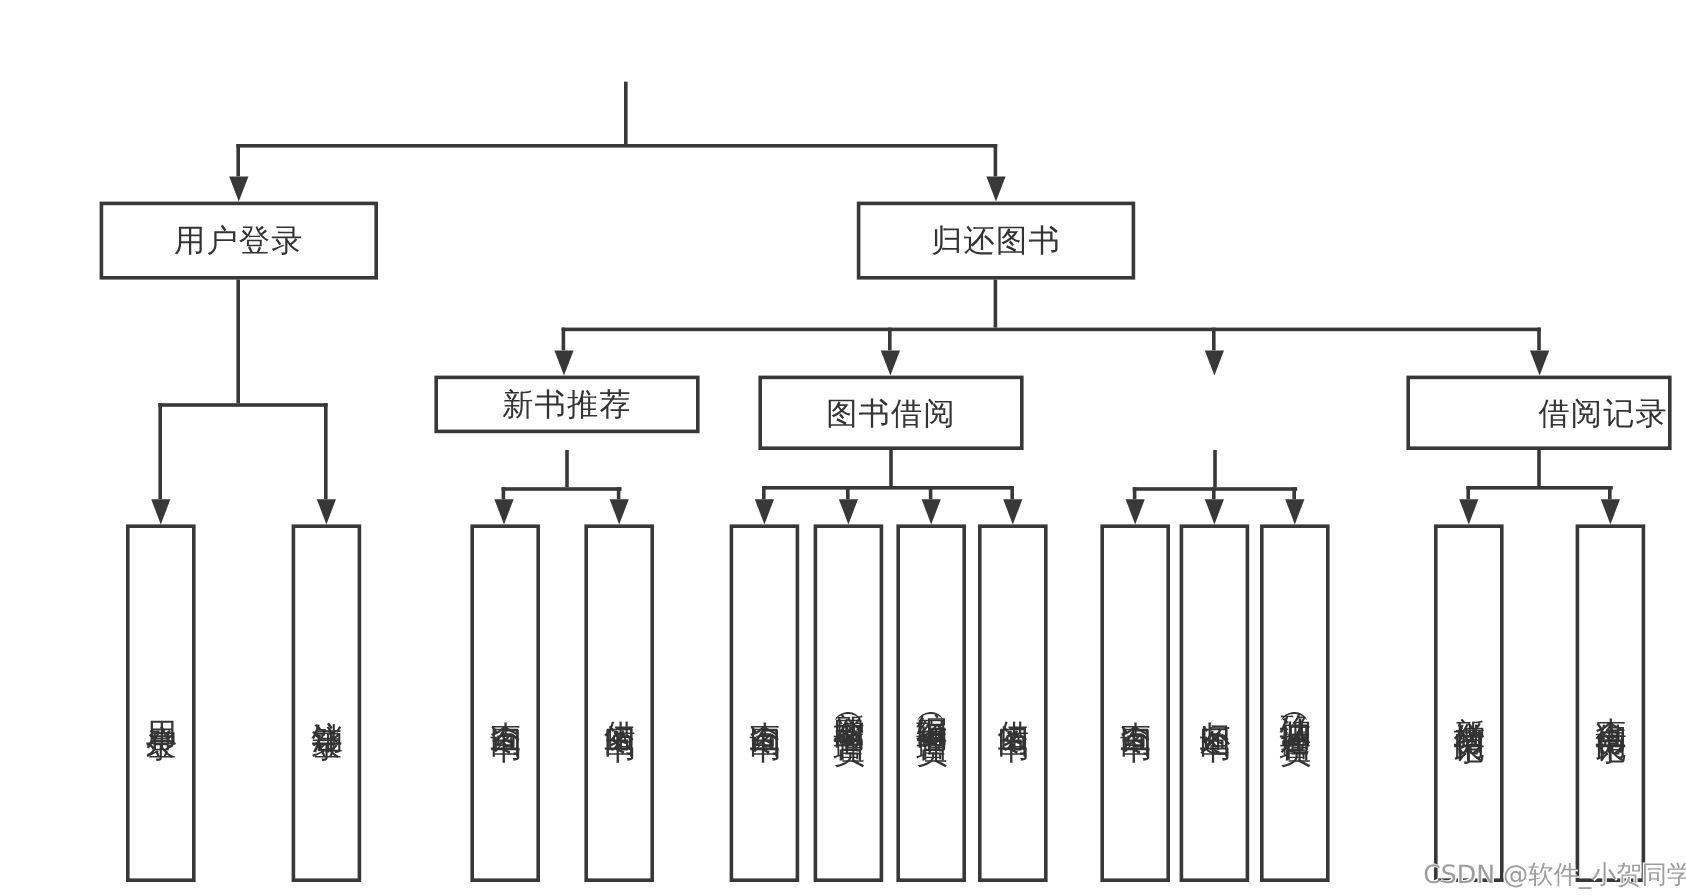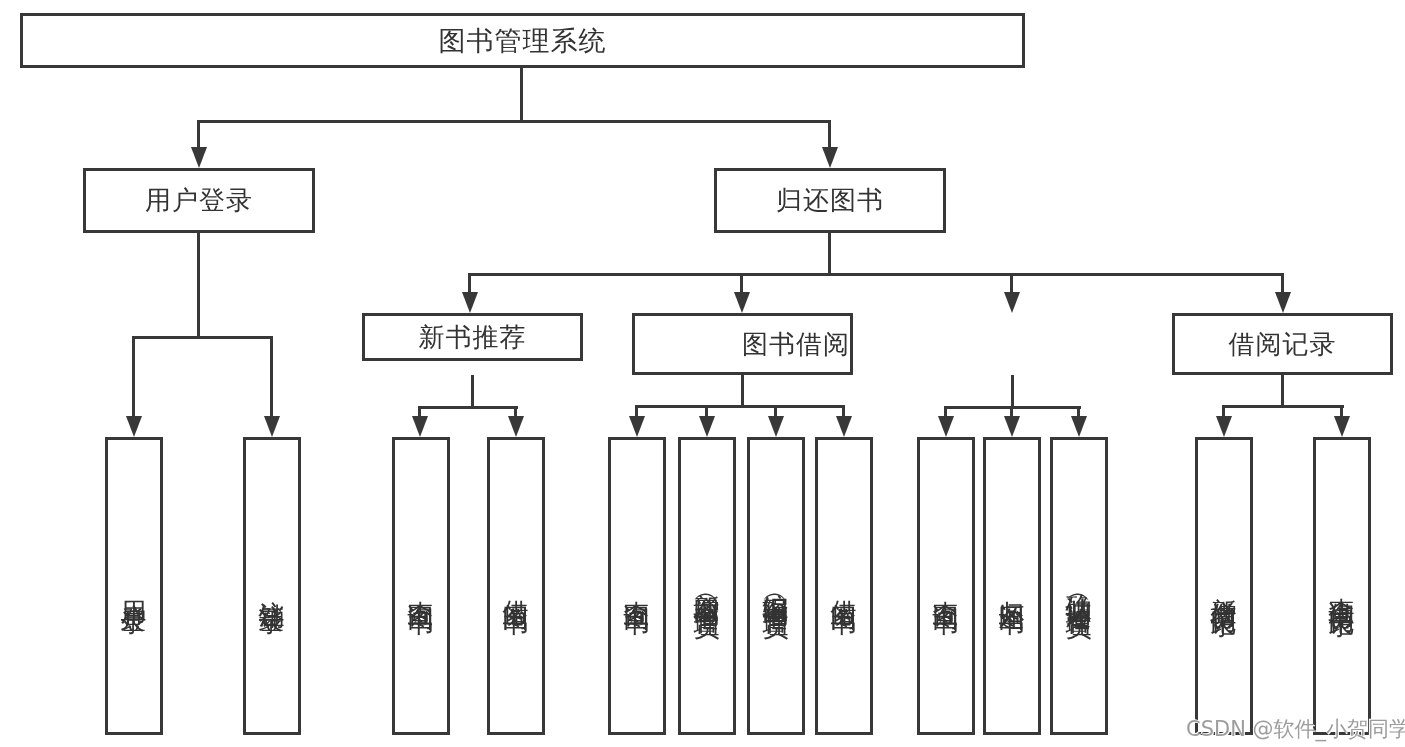--- a/index.html
+++ b/index.html
@@ -62,45 +62,42 @@
     color: #9d9d9d;
     text-shadow: 1px 1px 0 #ffffff, -1px -1px 0 #ffffff;
     z-index: 6;
     white-space: nowrap;
   }
   
   .n-root  { left: 20px;   top: 13px;  width: 1005px; height: 55px; }
   .n-l1-0  { left: 83px;   top: 168px; width: 232px;  height: 65px; }
   .n-l1-1  { left: 714px;  top: 168px; width: 232px;  height: 65px; }
   .n-l2-0  { left: 362px;  top: 313px; width: 221px;  height: 48px; }
-  .n-l2-1  { left: 632px;  top: 313px; width: 221px;  height: 62px; justify-content: flex-end; }
+  .n-l2-1  { left: 632px;  top: 313px; width: 221px;  height: 62px; }
   .n-l2-2  { left: 902px;  top: 313px; width: 221px;  height: 62px; }
-  .n-l2-3  { left: 1172px; top: 313px; width: 221px;  height: 62px; }
+  .n-l2-3  { left: 1172px; top: 313px; width: 221px;  height: 62px; justify-content: flex-end; }
   .lf-0  { left: 105px;  top: 437px; width: 58px; height: 298px; }
   .lf-1  { left: 243px;  top: 437px; width: 58px; height: 298px; }
   .lf-2  { left: 392px;  top: 437px; width: 58px; height: 298px; }
   .lf-3  { left: 487px;  top: 437px; width: 58px; height: 298px; }
   .lf-4  { left: 608px;  top: 437px; width: 58px; height: 298px; }
   .lf-5  { left: 678px;  top: 437px; width: 58px; height: 298px; }
   .lf-6  { left: 747px;  top: 437px; width: 58px; height: 298px; }
   .lf-7  { left: 815px;  top: 437px; width: 58px; height: 298px; }
   .lf-8  { left: 917px;  top: 437px; width: 58px; height: 298px; }
   .lf-9  { left: 983px;  top: 437px; width: 58px; height: 298px; }
   .lf-10 { left: 1050px; top: 437px; width: 58px; height: 298px; }
   .lf-11 { left: 1195px; top: 437px; width: 58px; height: 298px; }
   .lf-12 { left: 1313px; top: 437px; width: 58px; height: 298px; }
 </style>
 </head>
 <body>
 
 <div class="canvas">
 
-  <div class="node root n-root">
-    <span>图书管理系统</span>
-  </div>
 
   <div class="node n-l1-0">
     <span>用户登录</span>
   </div>
   <div class="node n-l1-1">
     <span>归还图书</span>
   </div>
 
   <div class="node n-l2-0">
     <span>新书推荐</span>

